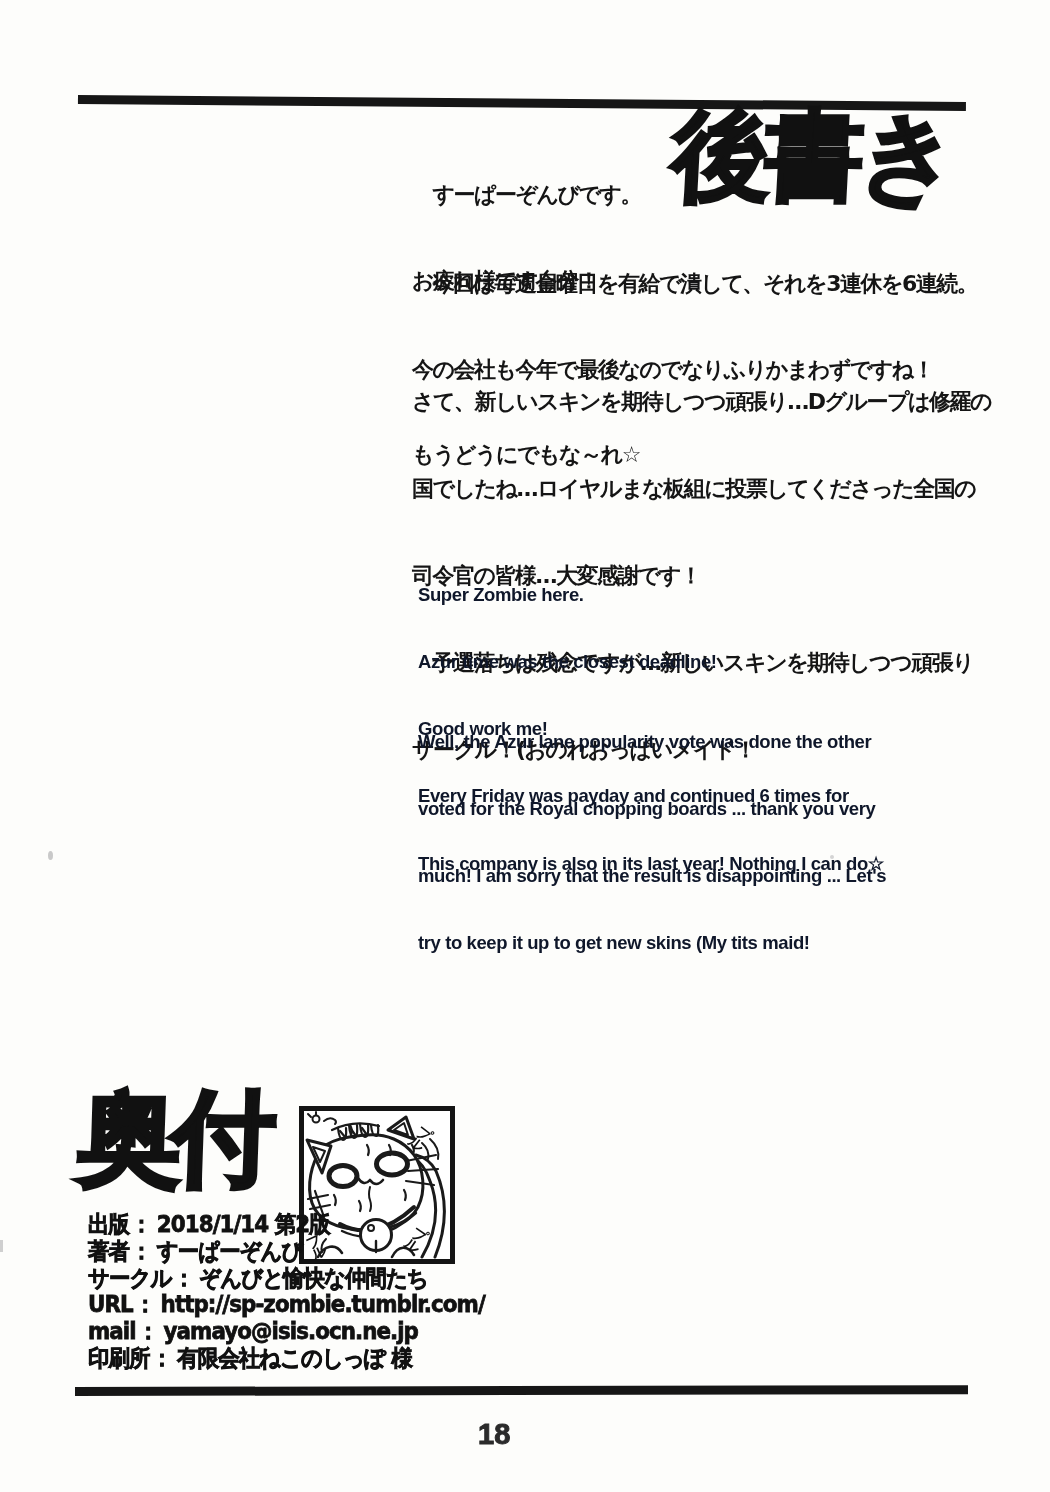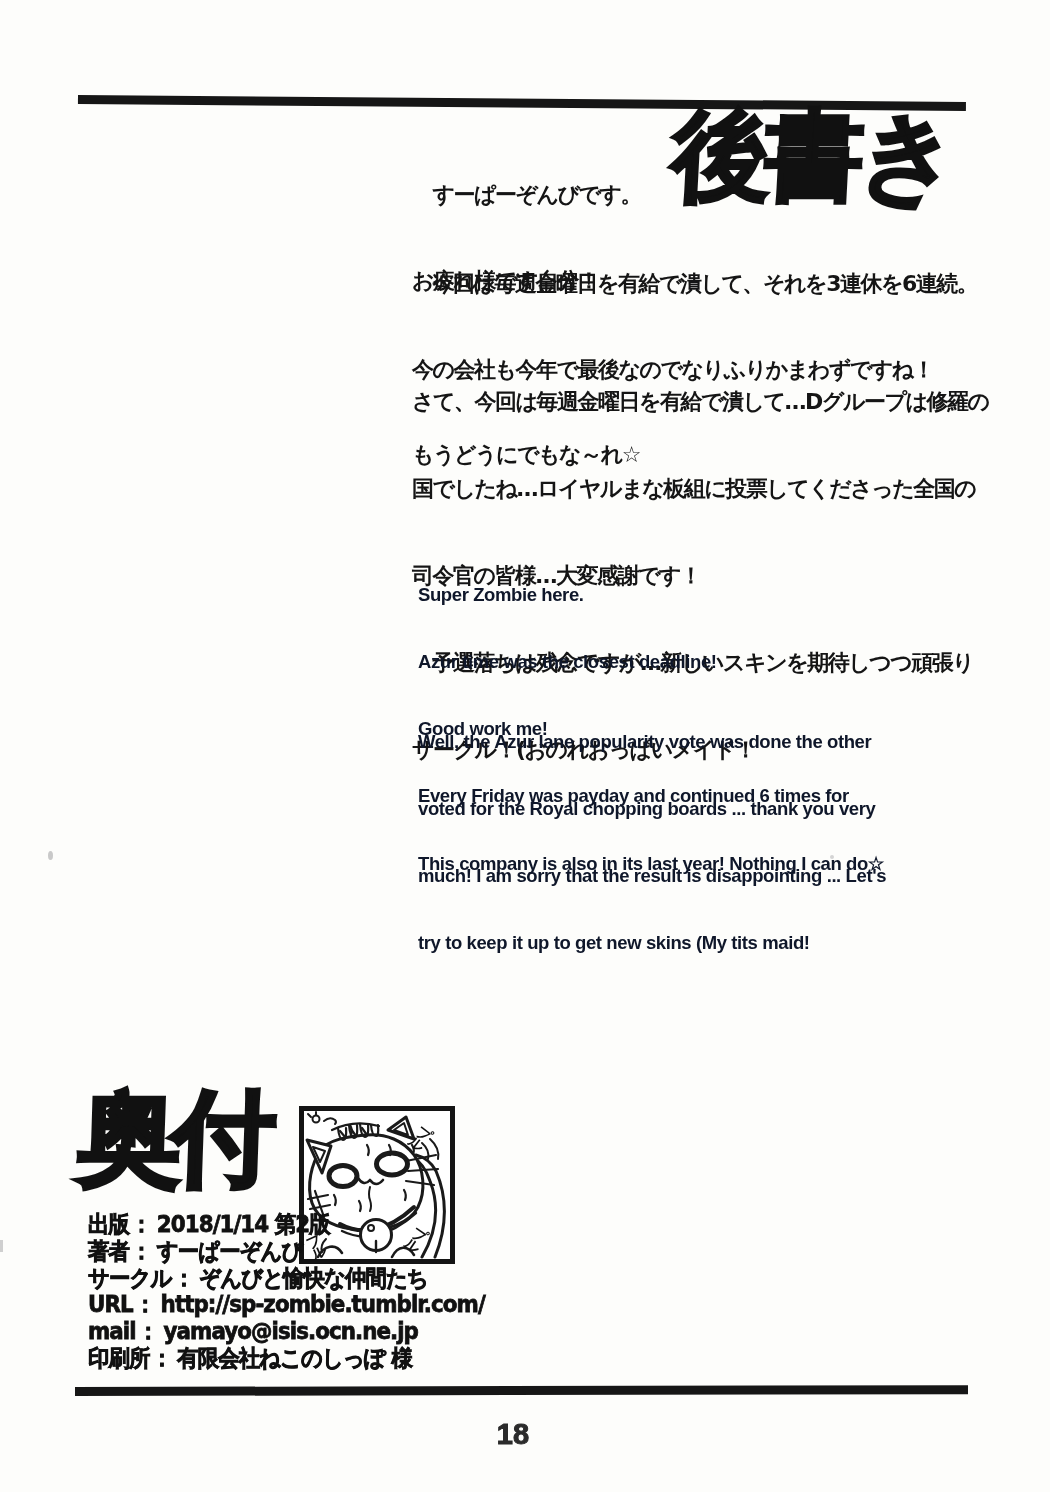--- a/index.html
+++ b/index.html
@@ -46,21 +46,21 @@
     position:absolute; left:88px; top:1211px;
     font-size:23px; line-height:26.8px; font-weight:700;
     letter-spacing:-1px; white-space:nowrap;
     transform:scaleX(0.93); transform-origin:0 0;
     -webkit-text-stroke:0.8px #111; color:#111;
   }
   .crow { height:26.8px; }
   .csep { padding:0 6px 0 2px; font-weight:700; }
 
   .page-number {
-    position:absolute; left:478px; top:1418px; width:70px; text-align:center;
+    position:absolute; left:478px; top:1418px; width:70px; 
     font-family:"Liberation Sans", sans-serif; font-weight:700;
     font-size:29px; color:#2b2b2b; -webkit-text-stroke:1px #2b2b2b;
   }
   .speck { position:absolute; background:#c9c9c9; border-radius:50%; }
   .speck.s1 { left:48px; top:851px; width:5px; height:9px; }
   .speck.s2 { left:830px; top:855px; width:4px; height:4px; background:#d4d4d4; }
   .speck.s3 { left:0px; top:1240px; width:3px; height:12px; background:#cfcfcf; border-radius:0; }
 
   svg text.sfx {
     font-family:"DejaVu Sans", sans-serif; font-weight:700; font-size:15px; fill:#111;
@@ -81,21 +81,21 @@
     <div>お疲れ様です自分！</div>
   </div>
 
   <div class="jp-block jp-para1">
     <div>　今回は毎週金曜日を有給で潰して、それを3連休を6連続。</div>
     <div>今の会社も今年で最後なのでなりふりかまわずですね！</div>
     <div>もうどうにでもな～れ☆</div>
   </div>
 
   <div class="jp-block jp-para2">
-    <div>さて、今回は毎週金曜日を有給で潰して…Dグループは修羅の</div>
+    <div>さて、新しいスキンを期待しつつ頑張り…Dグループは修羅の</div>
     <div>国でしたね…ロイヤルまな板組に投票してくださった全国の</div>
     <div>司令官の皆様…大変感謝です！</div>
     <div>　予選落ちは残念ですが…新しいスキンを期待しつつ頑張り</div>
     <div>サークル！(おのれおっぱいメイド！</div>
   </div>
 
   <div class="en-block en-para1">
     <div>Super Zombie here.</div>
     <div>Azur time was the closest deadline!</div>
     <div>Good work me!</div>

